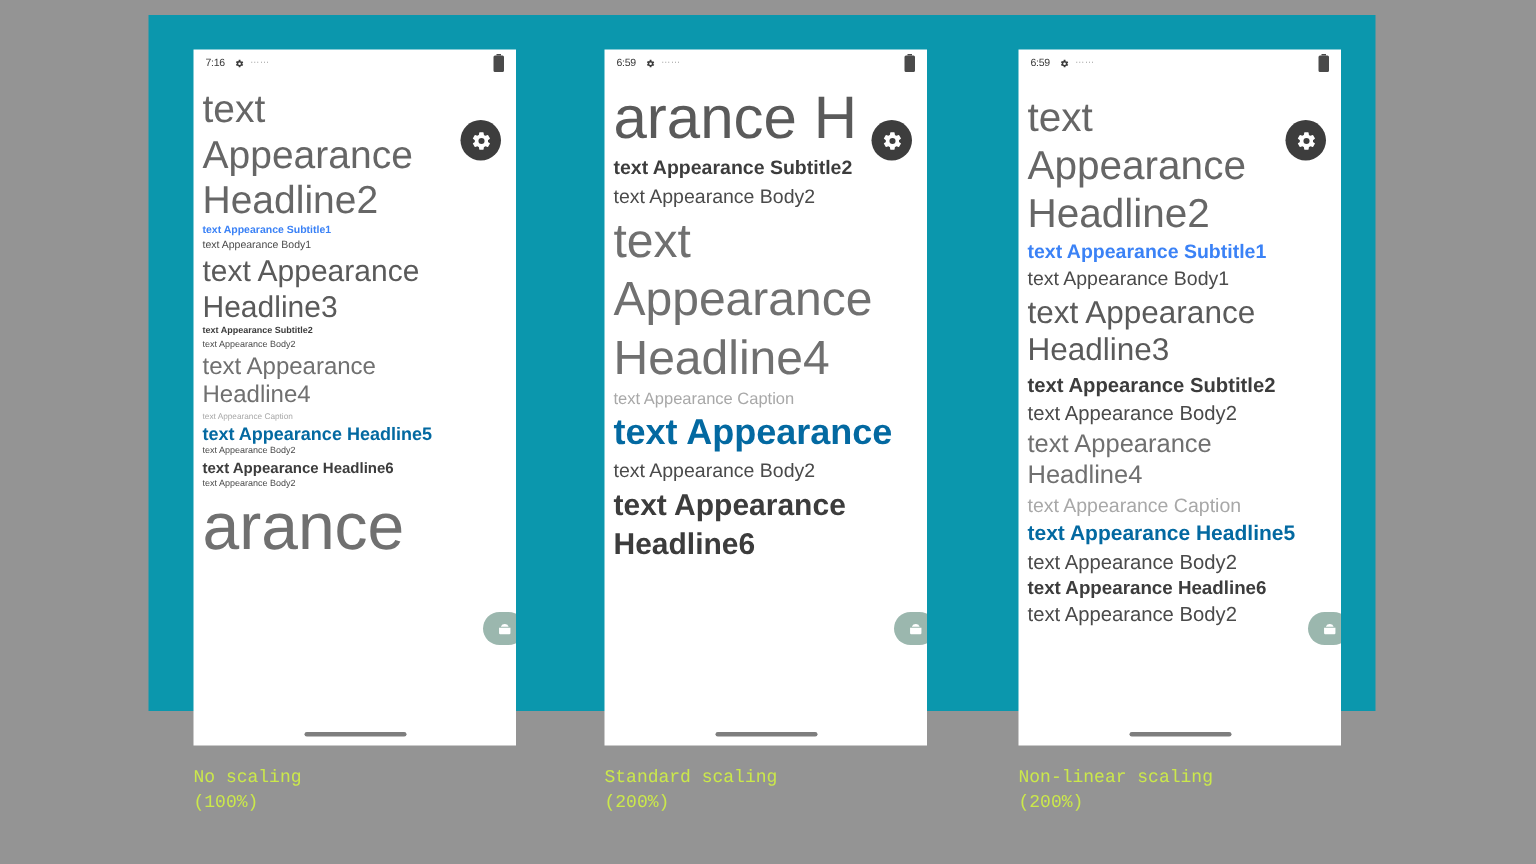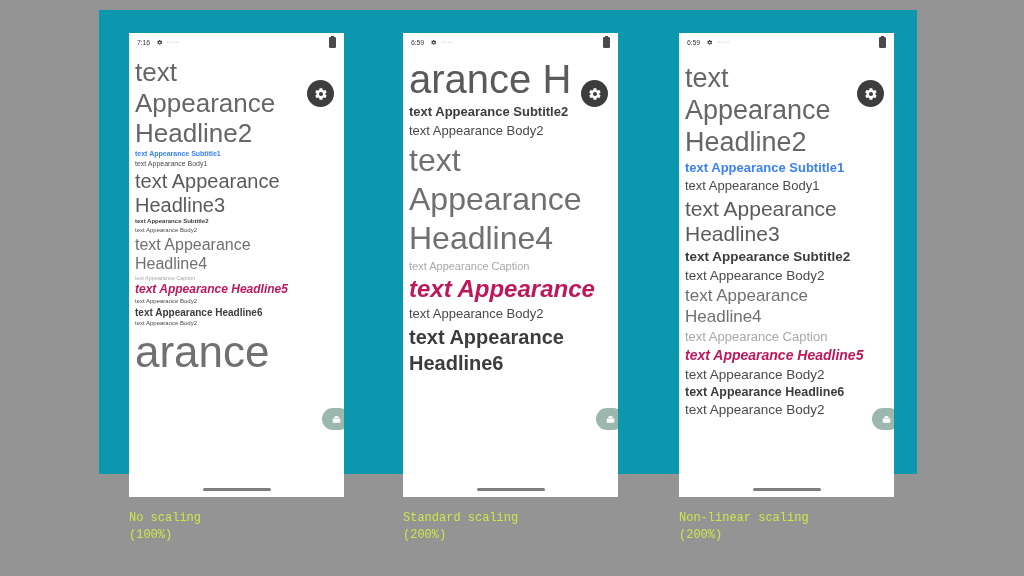--- a/index.html
+++ b/index.html
@@ -119,21 +119,21 @@
   .line {
     color: #5f5f5f;
     white-space: nowrap;
   }
 
   
   
   .h2  { font-size: 26px; line-height: 1.18; font-weight: 300; color: #666; }
   .h3  { font-size: 20px; line-height: 1.2;  font-weight: 400; color: #5a5a5a; }
   .h4  { font-size: 16px; line-height: 1.22; font-weight: 400; color: #707070; }
-  .h5  { font-size: 12px; line-height: 1.28; font-weight: 700; color: #be185d; font-style: italic; }
+  .h5  { font-size: 12px; line-height: 1.28; font-weight: 700; color: #0369a1; }
   .h6  { font-size: 10px; line-height: 1.3;  font-weight: 700; color: #3c3c3c; }
   .sub1{ font-size: 7px;  line-height: 1.45; font-weight: 700; color: #3b82f6; }
   .sub2{ font-size: 6px;  line-height: 1.45; font-weight: 700; color: #3c3c3c; }
   .body1{font-size: 7px;  line-height: 1.45; font-weight: 400; color: #4a4a4a; }
   .body2{font-size: 6px;  line-height: 1.45; font-weight: 400; color: #4a4a4a; }
   .cap { font-size: 5.5px;line-height: 1.5;  font-weight: 400; color: #a8a8a8; }
   .big { font-size: 44px; line-height: 1.1;  font-weight: 300; color: #707070; }
   .p2 .h3  { font-size: 40px; }
   .p2 .h4  { font-size: 32px; }
   .p2 .h5  { font-size: 24px; }

